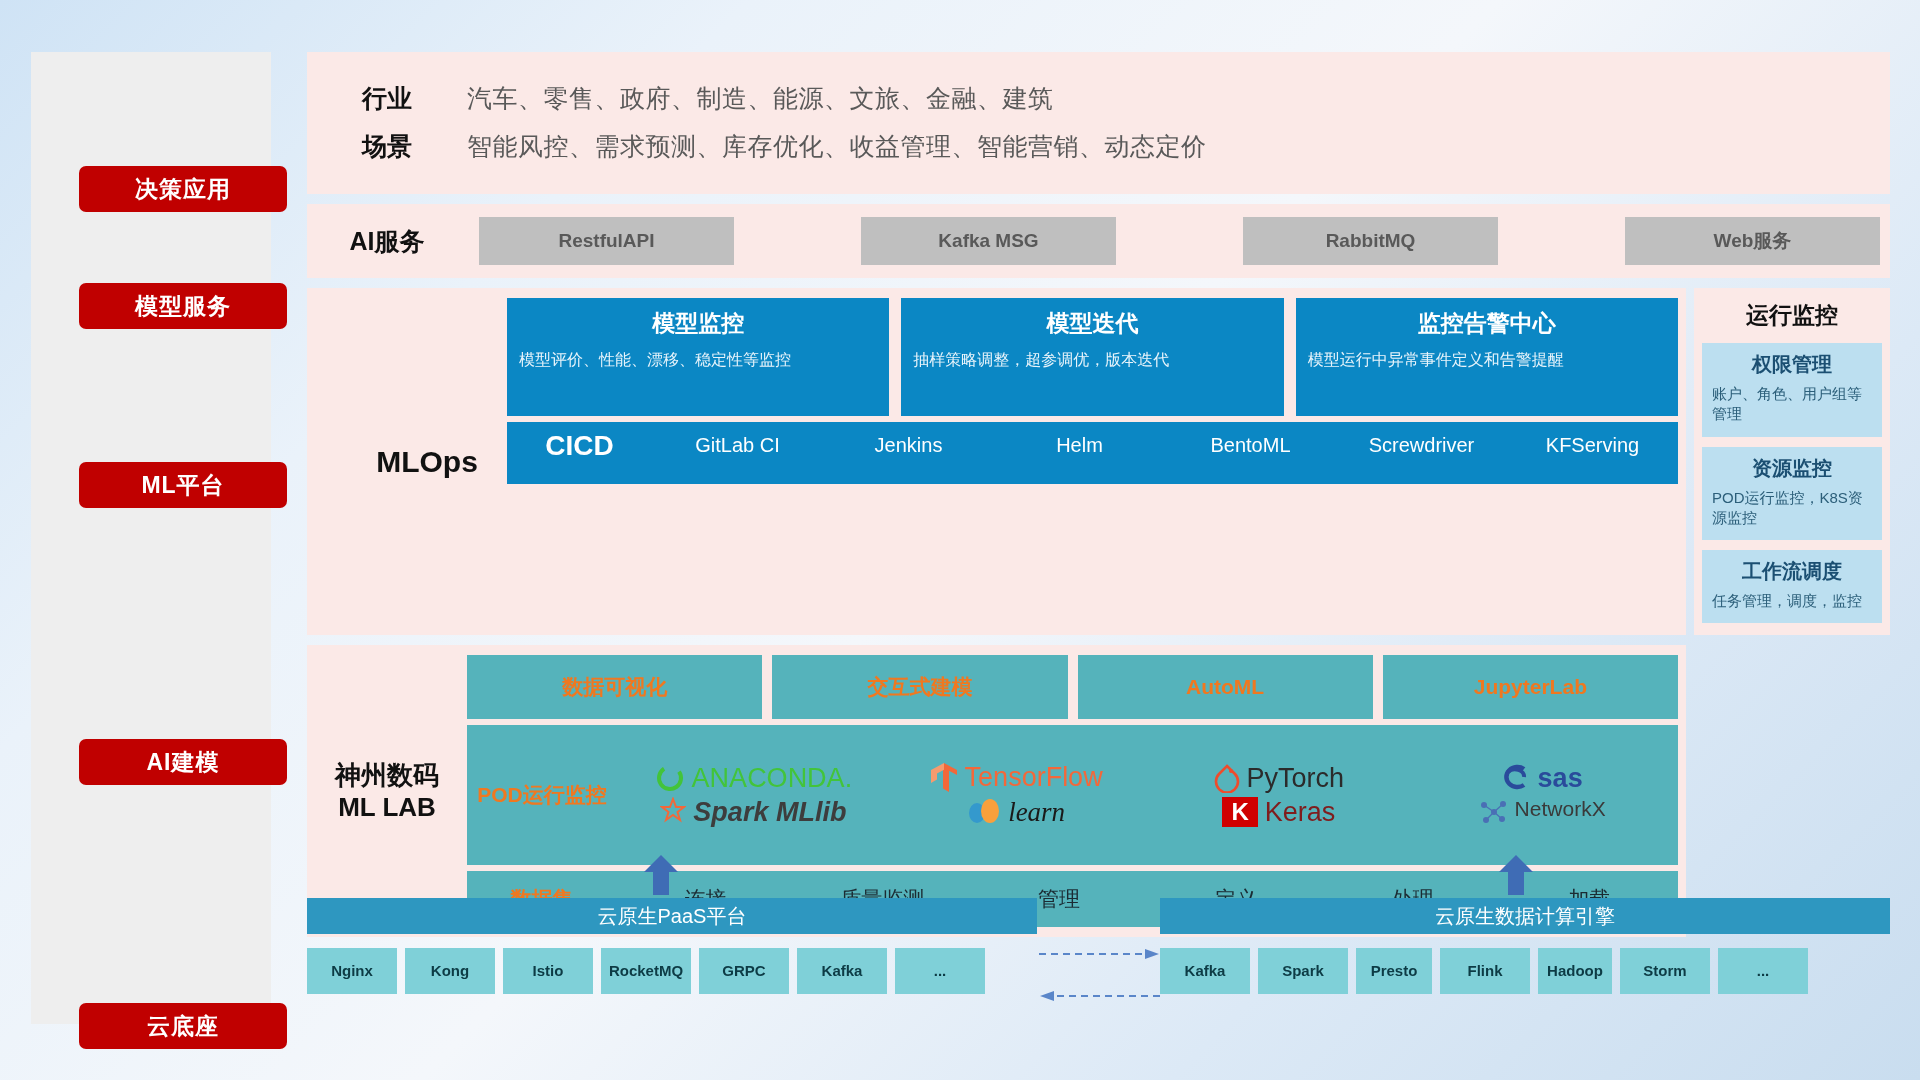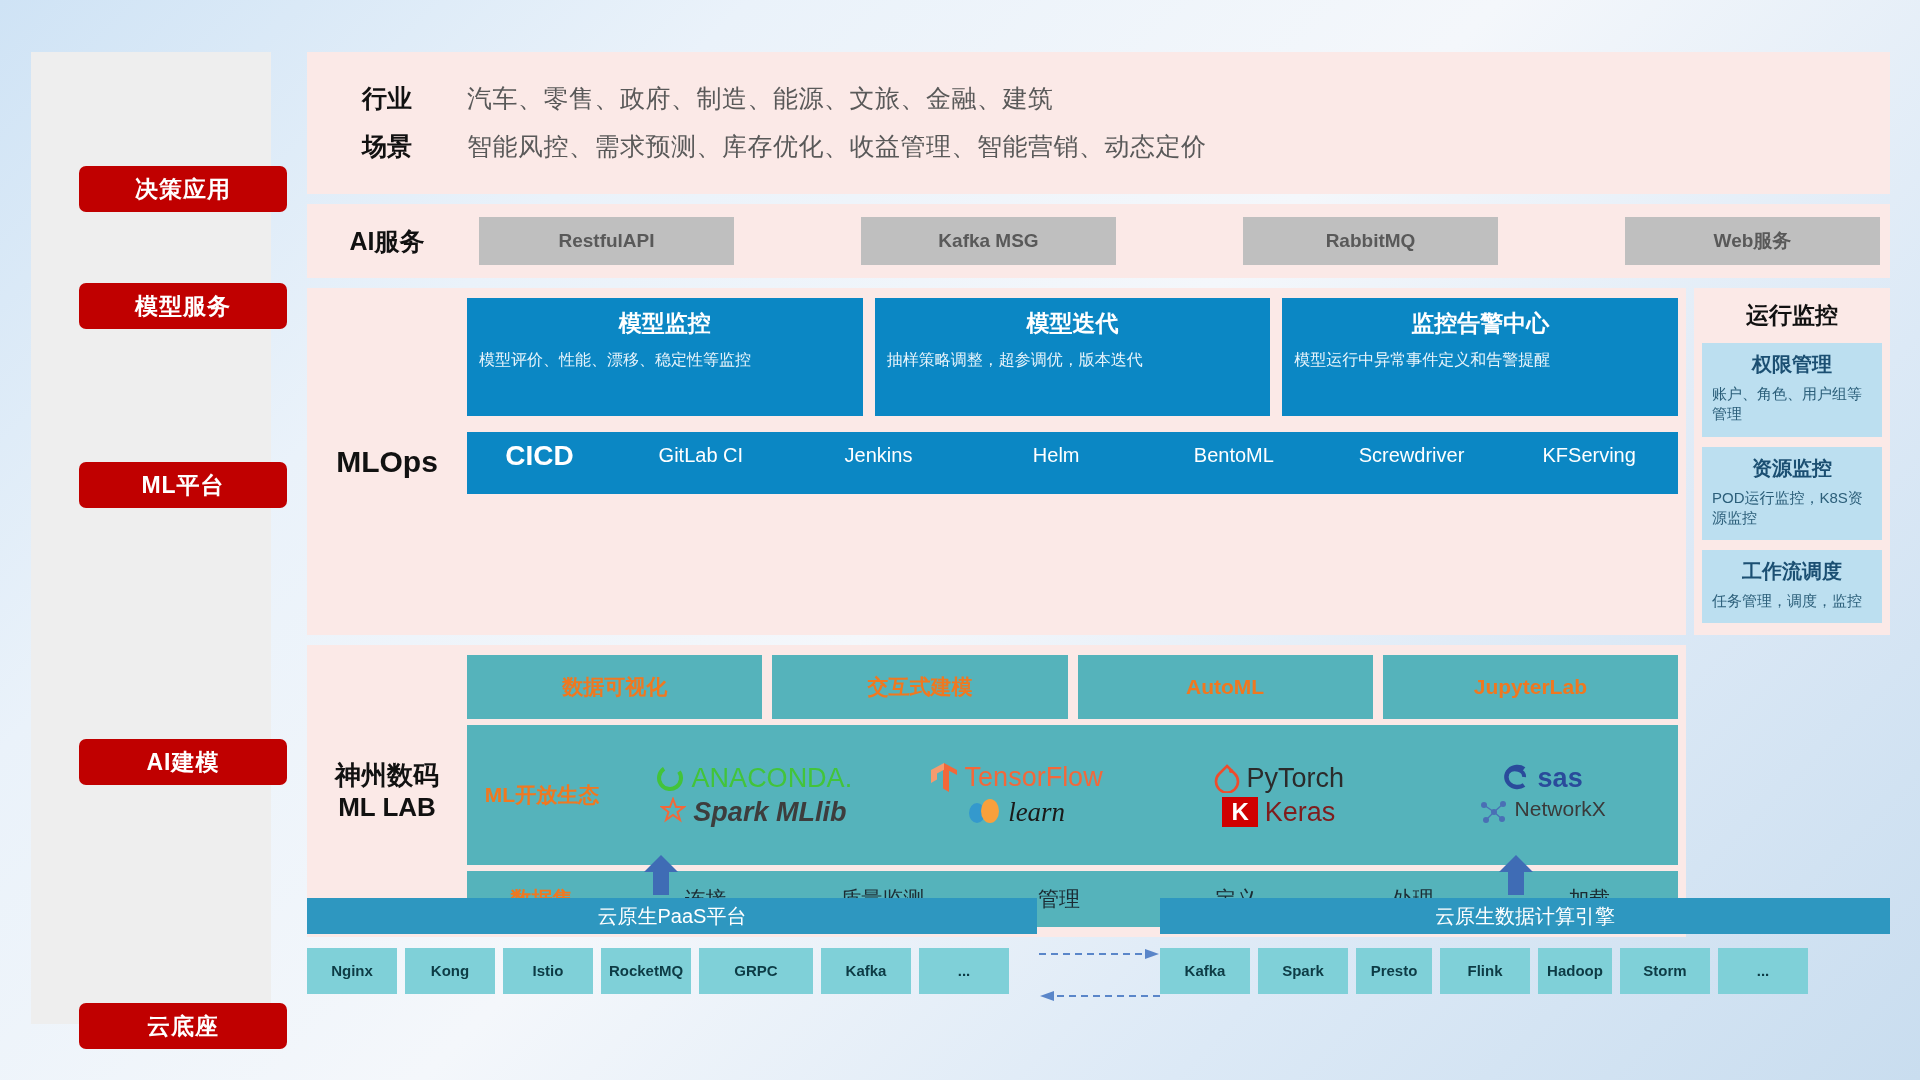--- a/index.html
+++ b/index.html
@@ -52,22 +52,22 @@
   .svc-items { display:flex; flex:1; gap:0; justify-content:space-between; padding-right:10px;margin-left:12px; }
   .svc-pill {
     background:#bfbfbf; color:#595959; font-weight:bold; font-size:19px;
     width:255px; height:48px; display:flex; align-items:center; justify-content:center;
   }
 
   
   .band-mlops-wrap { display:flex; gap:8px; }
   .band-mlops { background:#fbe9e7; flex:1; display:flex; align-items:stretch; padding:10px 0; }
   .mlops-label { width:160px; flex:0 0 160px; display:flex; align-items:center; justify-content:center;
-                 font-size:30px; font-weight:bold; color:#111; }
-  .mlops-right { flex:1; display:flex; flex-direction:column; gap:16px; padding-right:8px; }
+                 font-size:30px; font-weight:bold; color:#111;margin-left:40px; }
+  .mlops-right { flex:1; display:flex; flex-direction:column; gap:6px; padding-right:8px; }
   .mlops-cards { display:flex; gap:12px; }
   .mlops-card { background:#0b87c4; color:#fff; flex:1; padding:10px 12px 14px 12px; min-height:118px; }
   .mlops-card .t { font-size:23px; font-weight:bold; text-align:center; margin-bottom:10px; }
   .mlops-card .d { font-size:16px; line-height:1.35; color:#e8f4fb; }
   .cicd-bar { background:#0b87c4; color:#fff; display:flex; align-items:flex-start; height:62px; padding-top:8px; }
   .cicd-title { width:145px; flex:0 0 145px; text-align:center; font-size:28px; font-weight:bold; }
   .cicd-item { flex:1; text-align:center; font-size:20px; line-height:1.15; padding:4px 6px; }
 
   
   .monitor-col { width:196px; flex:0 0 196px; background:#fbe9e7; display:flex; flex-direction:column;
@@ -210,21 +210,21 @@
         </div>
         <div class="lab-right">
           <div class="lab-tabs">
             <div class="lab-tab">数据可视化</div>
             <div class="lab-tab">交互式建模</div>
             <div class="lab-tab">AutoML</div>
             <div class="lab-tab">JupyterLab</div>
           </div>
 
           <div class="eco-row">
-            <div class="eco-label">ML开放生态</div>
+            <div class="eco-label">POD运行监控</div>
             <div class="eco-logos">
 
               <div class="logo">
                 <svg width="30" height="30" viewBox="0 0 30 30">
                   <circle cx="15" cy="15" r="11" fill="none" stroke="#43c43a" stroke-width="4" stroke-dasharray="52 18" transform="rotate(-35 15 15)"></circle>
                 </svg>
                 <span class="txt" style="color:#43c43a;">ANACONDA.</span>
               </div>
 
               <div class="logo">
@@ -318,21 +318,21 @@
 
   <div class="cloud">
 
     <div class="cloud-col" style="left:0px; width:730px;">
       <div class="cloud-head">云原生PaaS平台</div>
       <div class="cloud-items">
         <div class="cloud-pill" style="width:90px;">Nginx</div>
         <div class="cloud-pill" style="width:90px;">Kong</div>
         <div class="cloud-pill" style="width:90px;">Istio</div>
         <div class="cloud-pill" style="width:90px;">RocketMQ</div>
-        <div class="cloud-pill" style="width:114px;">GRPC</div>
+        <div class="cloud-pill" style="width:90px;">GRPC</div>
         <div class="cloud-pill" style="width:90px;">Kafka</div>
         <div class="cloud-pill" style="width:90px;">...</div>
       </div>
     </div>
 
     <div class="cloud-col" style="left:853px; width:730px;">
       <div class="cloud-head">云原生数据计算引擎</div>
       <div class="cloud-items">
         <div class="cloud-pill" style="width:90px;">Kafka</div>
         <div class="cloud-pill" style="width:90px;">Spark</div>

